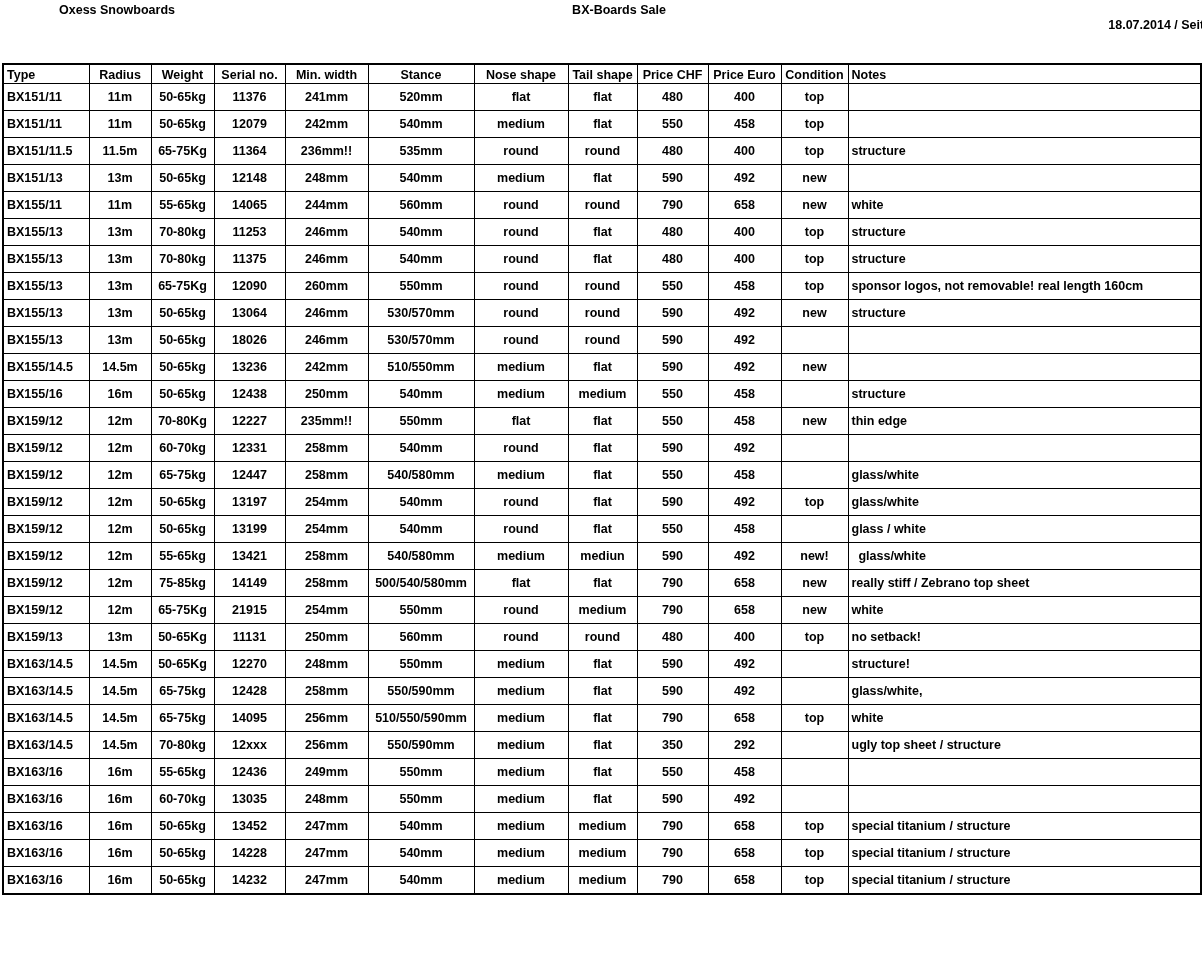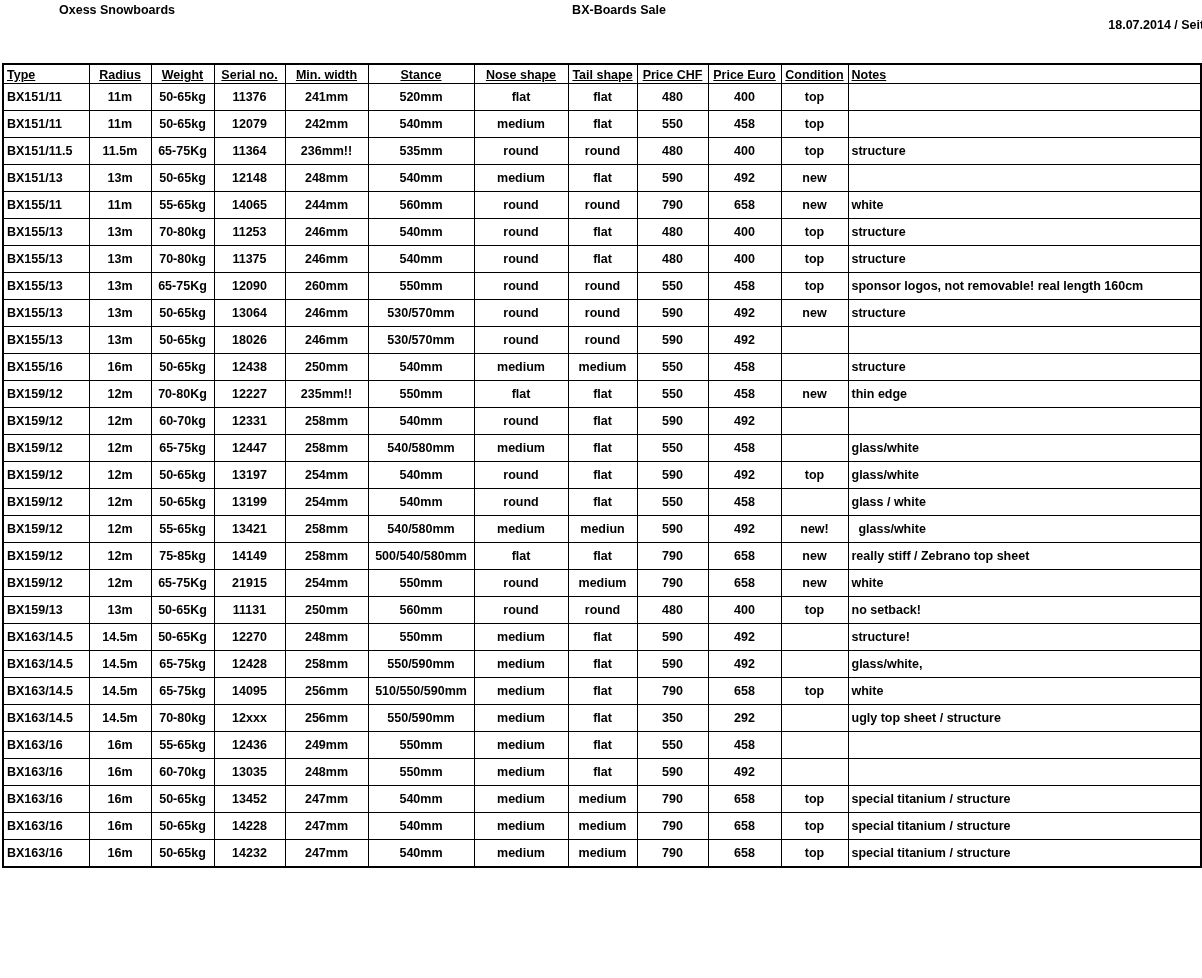--- a/index.html
+++ b/index.html
@@ -44,21 +44,20 @@
   th, td {
     border: 1px solid #000000;
     font-weight: bold;
     font-size: 12.5px;
     padding: 0 3px;
     overflow: hidden;
     white-space: pre;
   }
   thead th {
     height: 17px;
-    text-decoration: underline;
     text-align: center;
     vertical-align: bottom;
     padding-bottom: 1px;
   }
   thead th:first-child,
   thead th:last-child {
     text-align: left;
   }
   tbody td {
     height: 26px;
@@ -259,20 +258,34 @@
           <td>246mm</td>
           <td>530/570mm</td>
           <td>round</td>
           <td>round</td>
           <td>590</td>
           <td>492</td>
           <td></td>
           <td></td>
         </tr>
         <tr>
+          <td>BX155/14.5</td>
+          <td>14.5m</td>
+          <td>50-65kg</td>
+          <td>13236</td>
+          <td>242mm</td>
+          <td>510/550mm</td>
+          <td>medium</td>
+          <td>flat</td>
+          <td>590</td>
+          <td>492</td>
+          <td>new</td>
+          <td></td>
+        </tr>
+        <tr>
           <td>BX155/16</td>
           <td>16m</td>
           <td>50-65kg</td>
           <td>12438</td>
           <td>250mm</td>
           <td>540mm</td>
           <td>medium</td>
           <td>medium</td>
           <td>550</td>
           <td>458</td>

